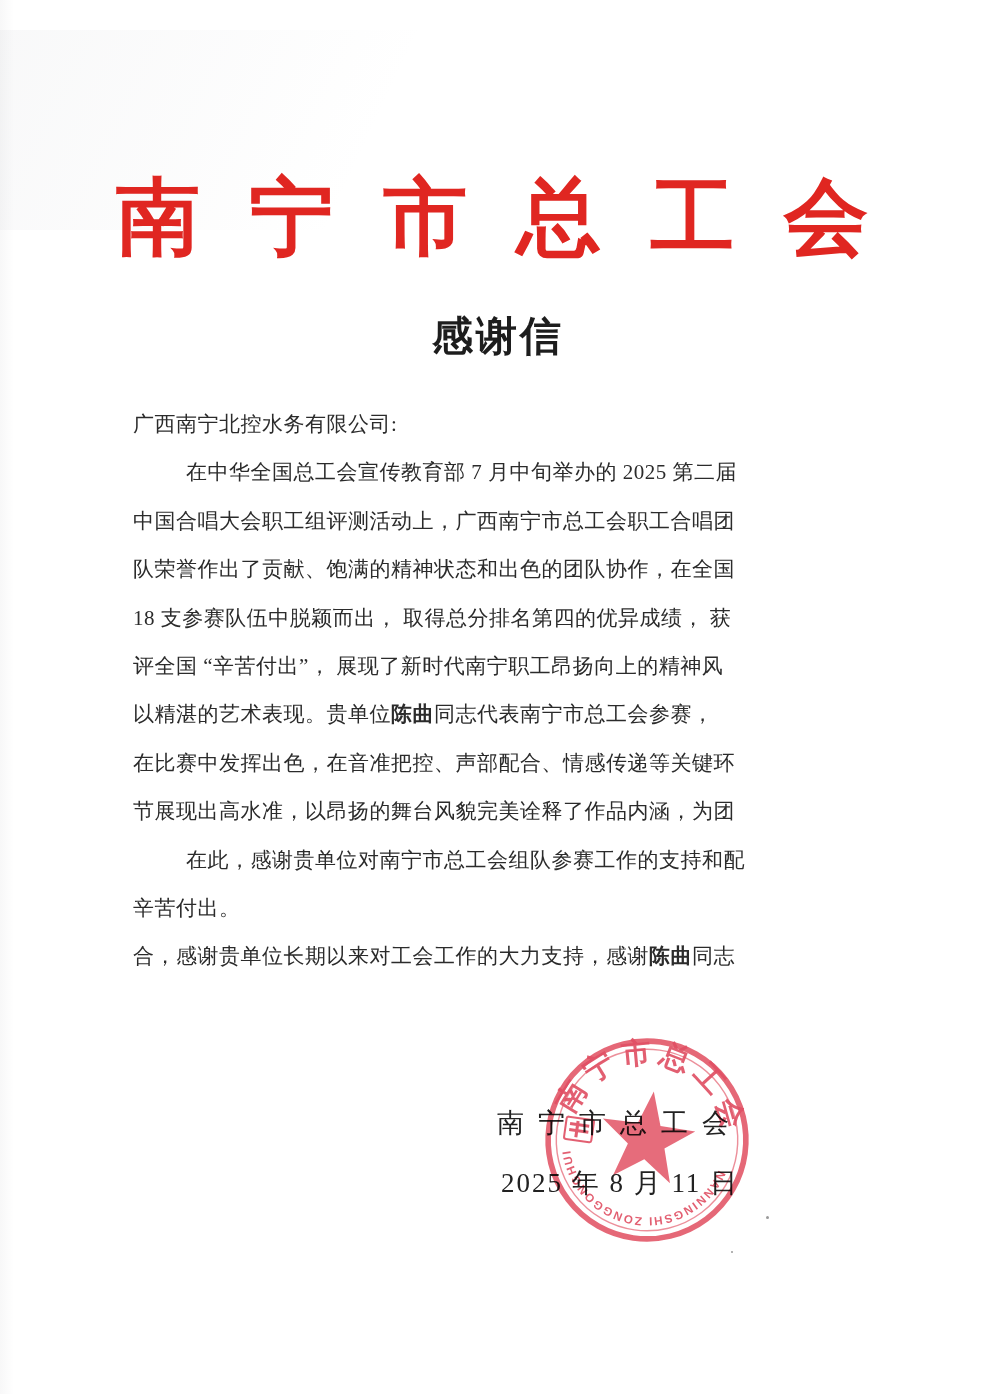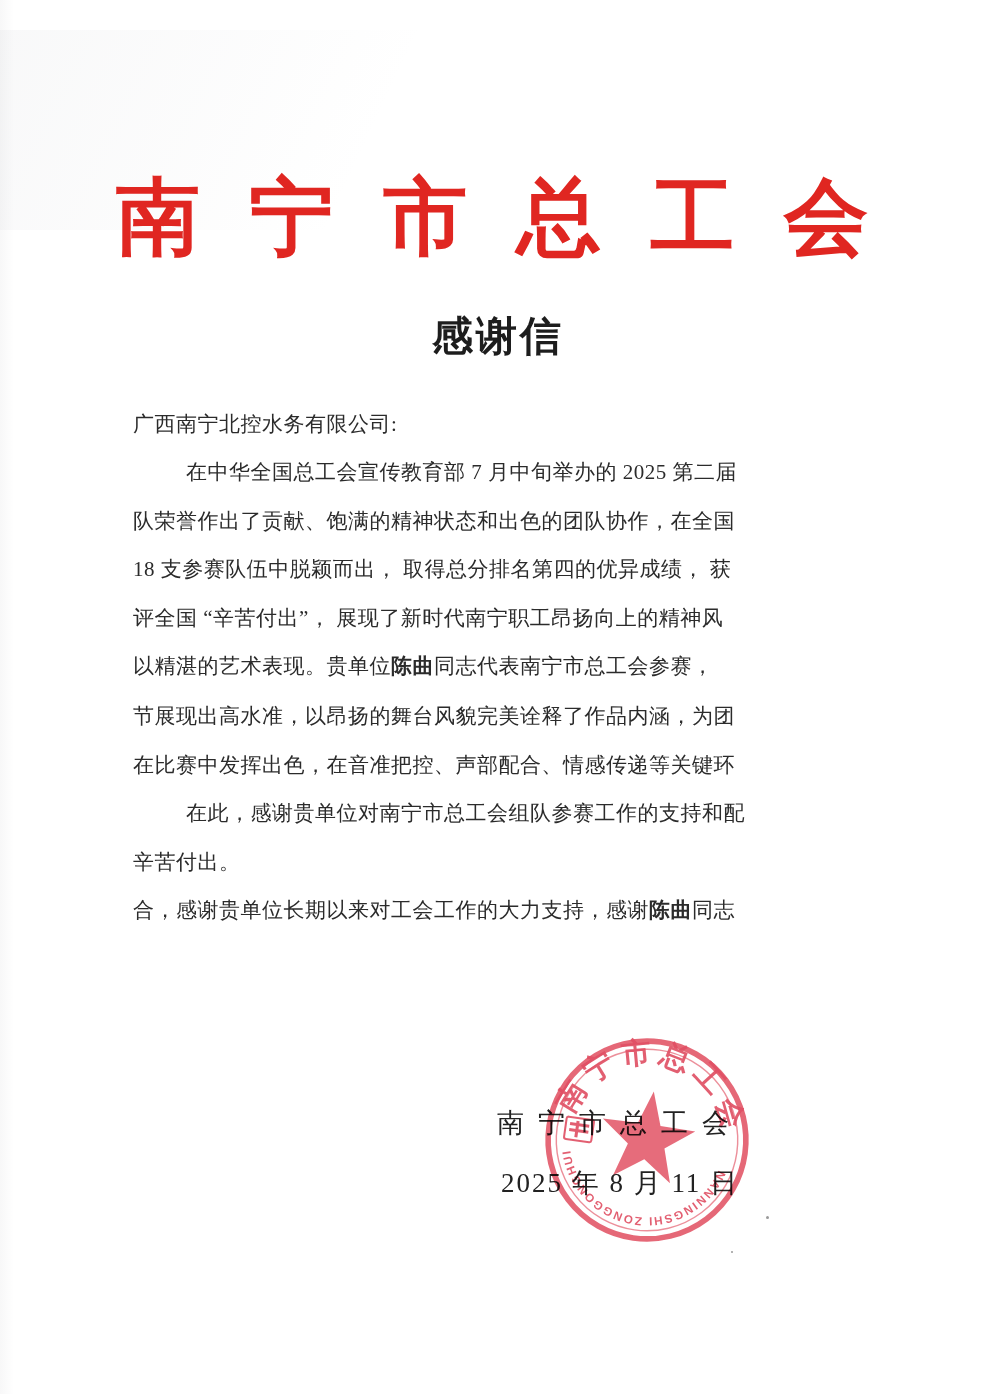--- a/index.html
+++ b/index.html
@@ -45,21 +45,21 @@
   }
 
   
   .letter-body {
     position:absolute; left:133px; top:400px; width:734px;
     font-size:21px; line-height:48.4px; color:#2b2b2b;
     letter-spacing:0.5px;
   }
   .line { white-space:nowrap; }
   .line.indent { text-indent:53px; }
-  .seg-bold { font-weight:bold; font-family:Liberation Mono, monospace; }
+  .seg-bold { font-weight:bold; font-family:Liberation Sans, sans-serif; }
 
   
   .signature-name {
     position:absolute; top:1106px; left:495px; width:250px;
     text-align:center; font-size:27px; color:#222;
     letter-spacing:14px; line-height:1.3; white-space:nowrap;
   }
   .signature-date {
     position:absolute; top:1150px; left:495px; width:250px;
     text-align:center; font-size:27px; color:#222;
@@ -90,26 +90,27 @@
       <span>工</span>
       <span>会</span>
     </div>
 
   <div class="doc-title">感谢信</div>
 
   <div class="letter-body" id="letter-body">
     <div class="line">广西南宁北控水务有限公司:</div>
 
   <div class="line indent"><span>在中华全国总工会宣传教育部 7 月中旬举办的 2025 第二届</span></div>
+      <div class="line"><span>中国合唱大会职工组评测活动上，广西南宁市总工会职工合唱团</span></div>
       <div class="line"><span>队荣誉作出了贡献、饱满的精神状态和出色的团队协作，在全国</span></div>
       <div class="line"><span>18 支参赛队伍中脱颖而出， 取得总分排名第四的优异成绩， 获</span></div>
       <div class="line"><span>评全国 “辛苦付出”， 展现了新时代南宁职工昂扬向上的精神风</span></div>
       <div class="line"><span>以精湛的艺术表现。贵单位</span><span class="seg-bold">陈曲</span><span>同志代表南宁市总工会参赛，</span></div>
+      <div class="line"><span>在比赛中发挥出色，在音准把控、声部配合、情感传递等关键环</span></div>
       <div class="line"><span>节展现出高水准，以昂扬的舞台风貌完美诠释了作品内涵，为团</span></div>
-      <div class="line"><span>在比赛中发挥出色，在音准把控、声部配合、情感传递等关键环</span></div>
       <div class="line indent"><span>在此，感谢贵单位对南宁市总工会组队参赛工作的支持和配</span></div>
       <div class="line"><span>辛苦付出。</span></div>
       <div class="line"><span>合，感谢贵单位长期以来对工会工作的大力支持，感谢</span><span class="seg-bold">陈曲</span><span>同志</span></div>
     </div>
 
   <div class="signature-name">南宁市总工会</div>
   <div class="signature-date">2025 年 8 月 11 日</div>
 
   <svg class="stamp" viewBox="0 0 204 204" aria-hidden="true">
     <g transform="rotate(8 102 102)">

